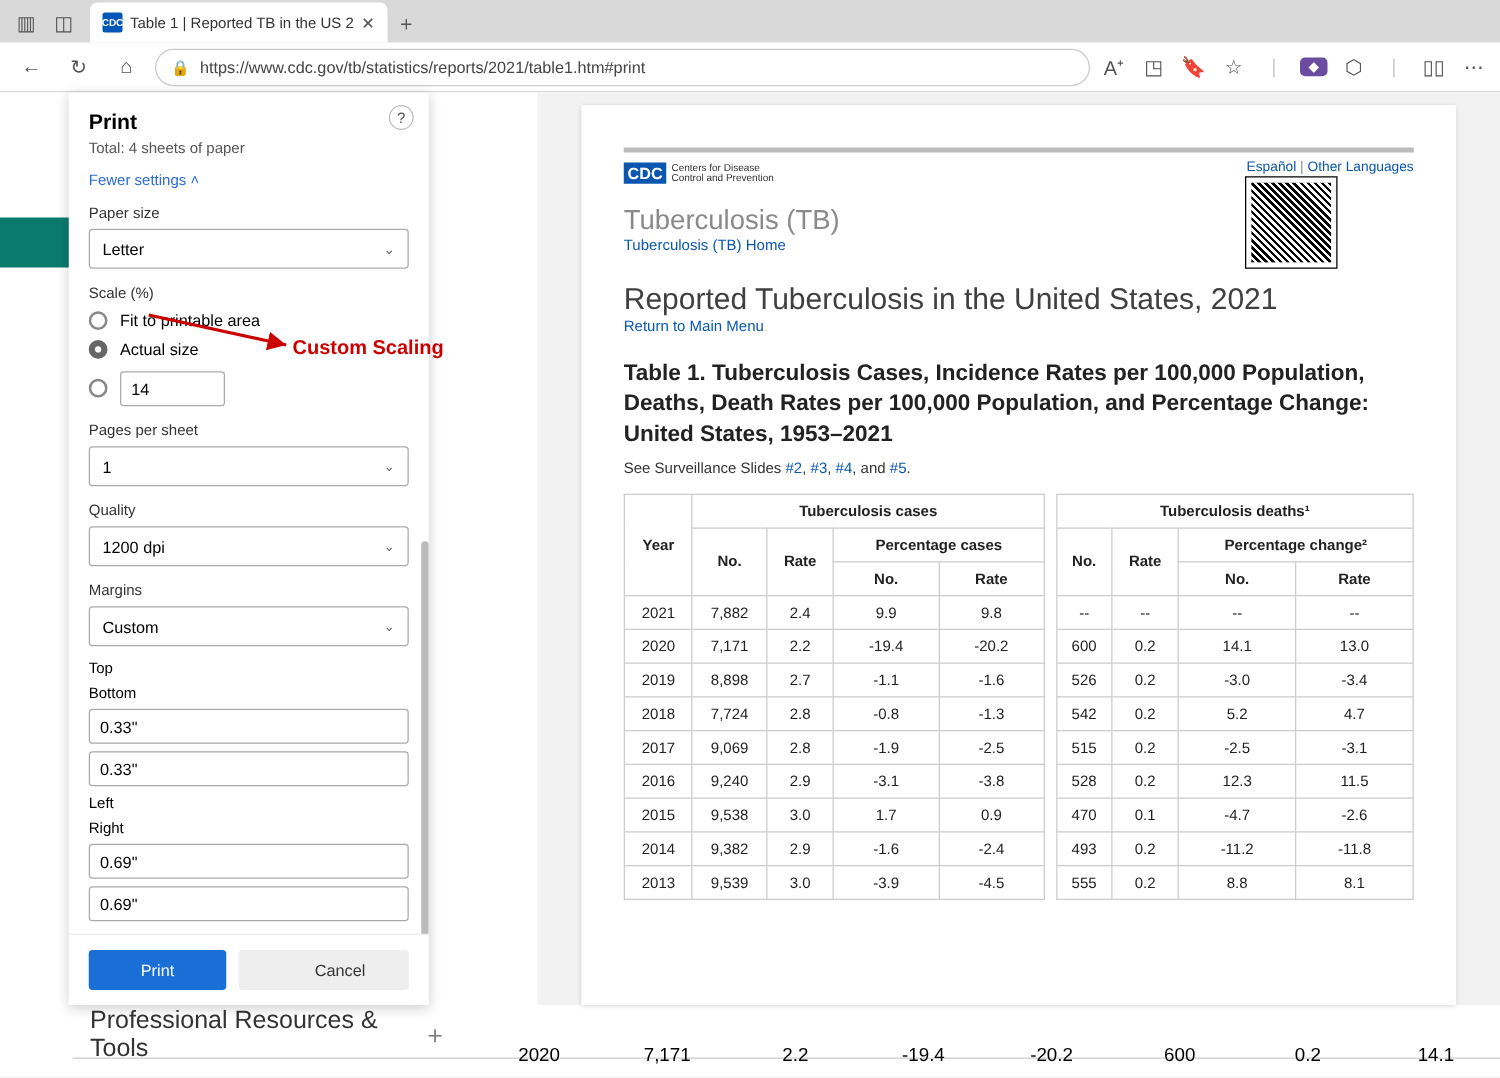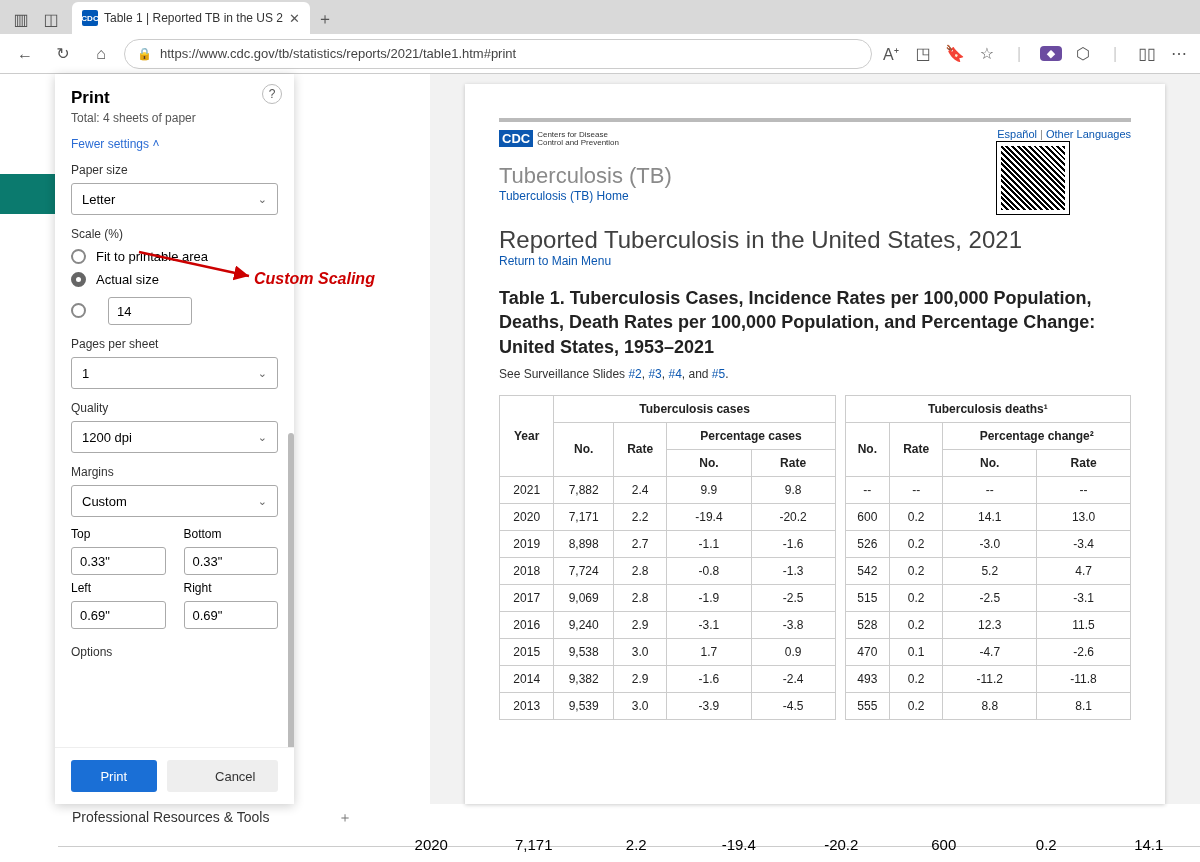--- a/index.html
+++ b/index.html
@@ -15,50 +15,50 @@
   .tbtn { width:30px;height:30px;display:flex;align-items:center;justify-content:center;color:#555;border-radius:4px; }
   .addr { flex:1; height:30px; border:1px solid #ccc; border-radius:15px; display:flex; align-items:center; padding:0 12px; gap:8px; font-size:13px; color:#444; }
   .addr .lock{color:#777;font-size:12px;}
   .right-icons{display:flex;align-items:center;gap:10px; color:#555;}
   .right-icons span{width:22px;text-align:center;}
   
   .content-area { position:relative; width:1200px; height:788px; background:#fff; }
   
   .under-page { position:absolute; inset:0; background:#fff; }
   .teal-strip { position:absolute; left:0; top:100px; width:60px; height:40px; background:#0b7a6e;}
-  .under-row { position:absolute; left:58px; top:735px; right:0; height:38px; display:flex; font-size:14px; color:#333; border-bottom:1px solid #ccc;}
+  .under-row { position:absolute; left:58px; top:735px; right:0; height:38px; display:flex; align-items:center; font-size:20px; color:#333; border-bottom:1px solid #ccc;}
   .under-row .lbl{width:280px; padding-left:14px;}
   .under-row .plus{color:#777;}
   .under-row2 { top:783px; }
   .under-numbers { position:absolute; left:380px; right:0; top:750px; height:40px; display:flex; align-items:center; font-size:15px;}
   .under-numbers div{flex:1;text-align:center;}
   
-  .print-panel { position:absolute; left:55px; top:0; width:239px; height:730px; background:#fff; box-shadow:0 2px 10px rgba(0,0,0,.2); display:flex; flex-direction:column; }
+  .print-panel { position:absolute; left:55px; top:0; width:288px; height:730px; background:#fff; box-shadow:0 2px 10px rgba(0,0,0,.2); display:flex; flex-direction:column; }
   .pp-head { padding:14px 16px 8px; position:relative;}
   .pp-head h2{font-size:17px;font-weight:600;}
   .pp-head .sub{font-size:12px;color:#555;margin-top:3px;}
   .help-btn{position:absolute;right:12px;top:10px;width:20px;height:20px;border:1px solid #bbb;border-radius:50%;font-size:12px;display:flex;align-items:center;justify-content:center;color:#555;}
   .pp-scroll { flex:1; overflow:hidden; padding:4px 16px 0; position:relative;}
   .fewer { color:#2b6cd4; font-size:12px; margin-bottom:10px;}
   .section-label{font-size:12px;color:#333;margin:12px 0 6px;}
   .sel { width:100%; height:32px; border:1px solid #aaa; border-radius:3px; display:flex; align-items:center; justify-content:space-between; padding:0 10px; font-size:13px; background:#fff;}
   .sel .chev{color:#666;font-size:11px;}
   .radio-row{display:flex;align-items:center;gap:10px;font-size:13px;margin:8px 0;}
   .radio{width:15px;height:15px;border:2px solid #888;border-radius:50%;display:inline-block;flex-shrink:0;}
   .radio.sel-r{border:5px solid #666;width:15px;height:15px;}
   .num-input{width:84px;height:28px;border:1px solid #aaa;border-radius:3px;padding:0 8px;font-size:13px;margin-left:25px;margin-top:2px;}
-  .margin-grid{display:grid;grid-template-columns:1fr 1fr;gap:6px 18px;font-size:12px;}
+  .margin-grid{display:grid;grid-template-columns:1fr;gap:6px 18px;font-size:12px;}
   .margin-grid input{width:100%;height:28px;border:1px solid #aaa;border-radius:3px;padding:0 8px;font-size:13px;}
   .pp-footer{display:flex;gap:10px;padding:12px 16px;border-top:1px solid #eee;}
   .btn{flex:1;height:32px;border:none;border-radius:3px;font-size:13px;cursor:pointer;}
   .btn-primary{background:#1a6fd6;color:#fff;}
   .btn-sec{background:#eee;color:#333;padding-left:26px;}
   .scroll-thumb{position:absolute;right:0;top:300px;width:6px;height:340px;background:#bbb;border-radius:3px;}
   
-  .annot{position:absolute;left:254px;top:196px;color:#cc0000;font-weight:600;font-size:16px;font-style:italic;}
+  .annot{position:absolute;left:234px;top:196px;color:#cc0000;font-weight:600;font-size:16px;}
   .annot svg{position:absolute;left:-125px;top:-26px;}
   
   .preview { position:absolute; left:430px; top:0; right:0; height:730px; background:#f2f2f2; display:flex; justify-content:center; padding-top:10px;}
   .page { width:700px; background:#fff; box-shadow:0 1px 4px rgba(0,0,0,.2); padding:34px 34px 0; font-size:12px; color:#222;}
   .page-top{display:flex;justify-content:space-between;align-items:flex-start;border-top:4px solid #bbb;padding-top:6px;}
   .lang-links{font-size:11px;color:#0b57b0;}
   .lang-links span.sep{color:#888;}
   .qr{width:72px;height:72px;background:
     repeating-linear-gradient(45deg,#000 0 2px,#fff 2px 4px),
     repeating-linear-gradient(-45deg,#000 0 2px,transparent 2px 4px);
@@ -155,21 +155,21 @@
       <div class="radio-row">
           <span class="radio"></span>
           <span>Fit to printable area</span>
         </div>
       <div class="radio-row">
           <span class="radio sel-r"></span>
           <span>Actual size</span>
         </div>
       <div class="radio-row">
           <span class="radio"></span>
-        <input class="num-input" style="margin-left: 12px;" value="14">
+        <input class="num-input" style="margin-left: 0px;" value="14">
       </div>
 
       <div class="section-label">Pages per sheet</div>
       <div class="sel">
           <span>1</span>
           <span class="chev">⌄</span>
         </div>
 
       <div class="section-label">Quality</div>
       <div class="sel">

